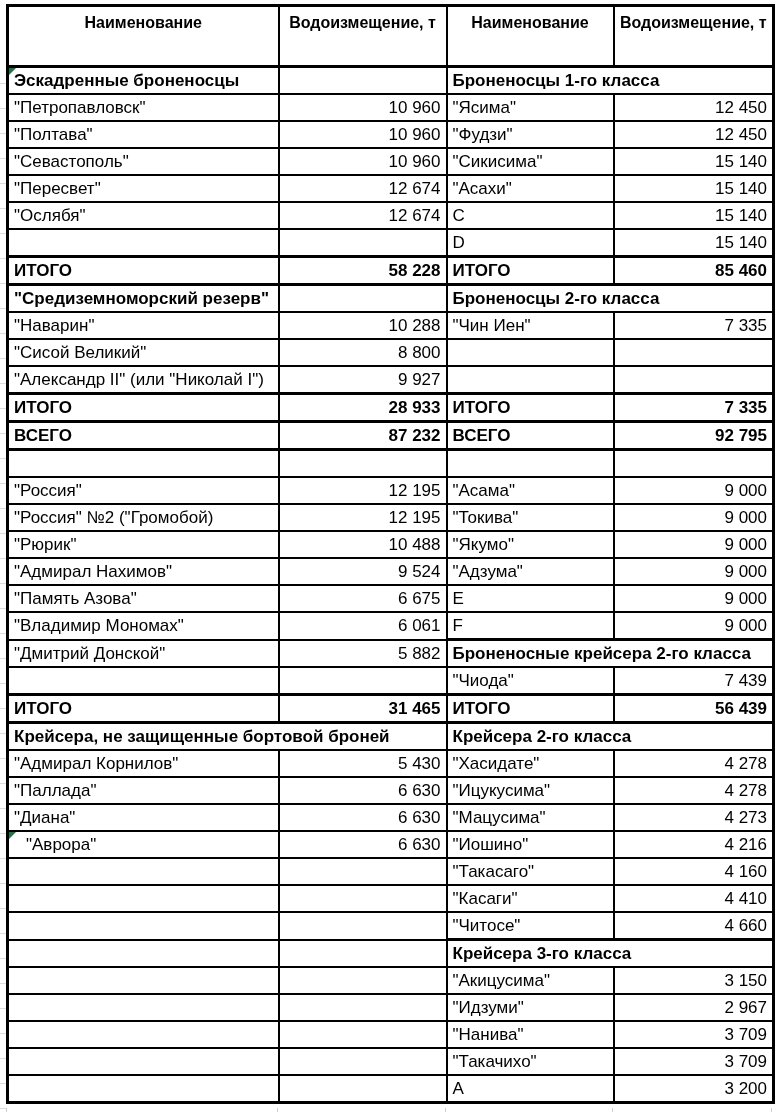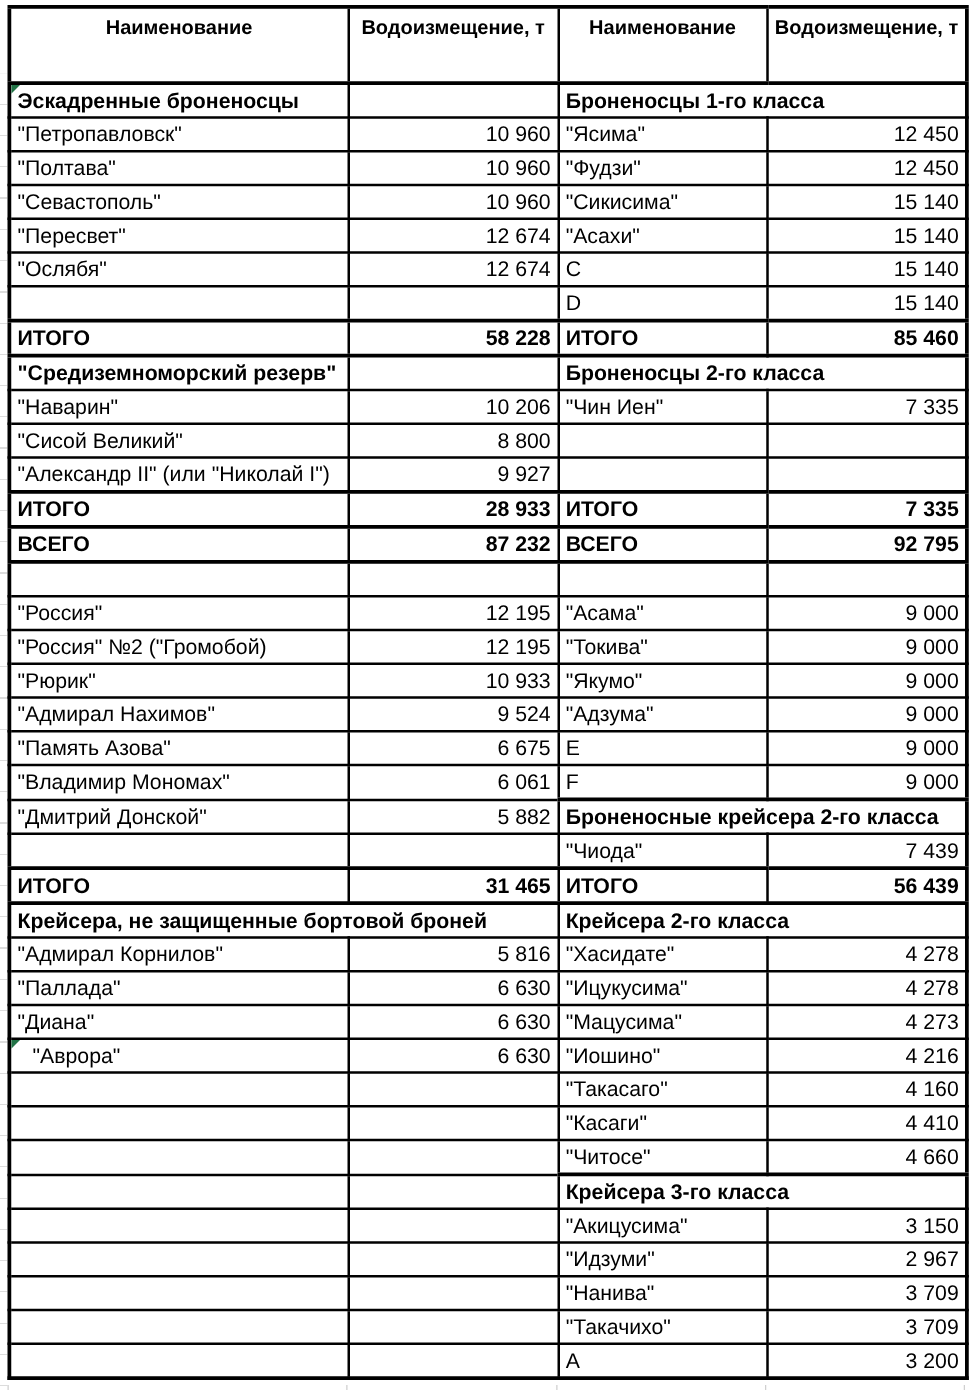--- a/index.html
+++ b/index.html
@@ -97,21 +97,21 @@
           <td class="bold bt3">ИТОГО</td>
           <td class="num bold bt3">85 460</td>
         </tr>
         <tr>
           <td class="bold bt3">"Средиземноморский резерв"</td>
           <td class="num bold bt3"></td>
           <td colspan="2" class="section bold bt3">Броненосцы 2-го класса</td>
         </tr>
         <tr>
           <td class="">"Наварин"</td>
-          <td class="num">10 206</td>
+          <td class="num">10 288</td>
           <td class="">"Чин Иен"</td>
           <td class="num">7 335</td>
         </tr>
         <tr>
           <td class="">"Сисой Великий"</td>
           <td class="num">8 800</td>
           <td class=""></td>
           <td class="num"></td>
         </tr>
         <tr>
@@ -145,21 +145,21 @@
           <td class="num">9 000</td>
         </tr>
         <tr>
           <td class="">"Россия" №2 ("Громобой)</td>
           <td class="num">12 195</td>
           <td class="">"Токива"</td>
           <td class="num">9 000</td>
         </tr>
         <tr>
           <td class="">"Рюрик"</td>
-          <td class="num">10 933</td>
+          <td class="num">10 488</td>
           <td class="">"Якумо"</td>
           <td class="num">9 000</td>
         </tr>
         <tr>
           <td class="">"Адмирал Нахимов"</td>
           <td class="num">9 524</td>
           <td class="">"Адзума"</td>
           <td class="num">9 000</td>
         </tr>
         <tr>
@@ -190,21 +190,21 @@
           <td class="num bold bt3">31 465</td>
           <td class="bold bt3">ИТОГО</td>
           <td class="num bold bt3">56 439</td>
         </tr>
         <tr>
           <td colspan="2" class="section bold bt3">Крейсера, не защищенные бортовой броней</td>
           <td colspan="2" class="section bold bt3">Крейсера 2-го класса</td>
         </tr>
         <tr>
           <td class="">"Адмирал Корнилов"</td>
-          <td class="num">5 816</td>
+          <td class="num">5 430</td>
           <td class="">"Хасидате"</td>
           <td class="num">4 278</td>
         </tr>
         <tr>
           <td class="">"Паллада"</td>
           <td class="num">6 630</td>
           <td class="">"Ицукусима"</td>
           <td class="num">4 278</td>
         </tr>
         <tr>

